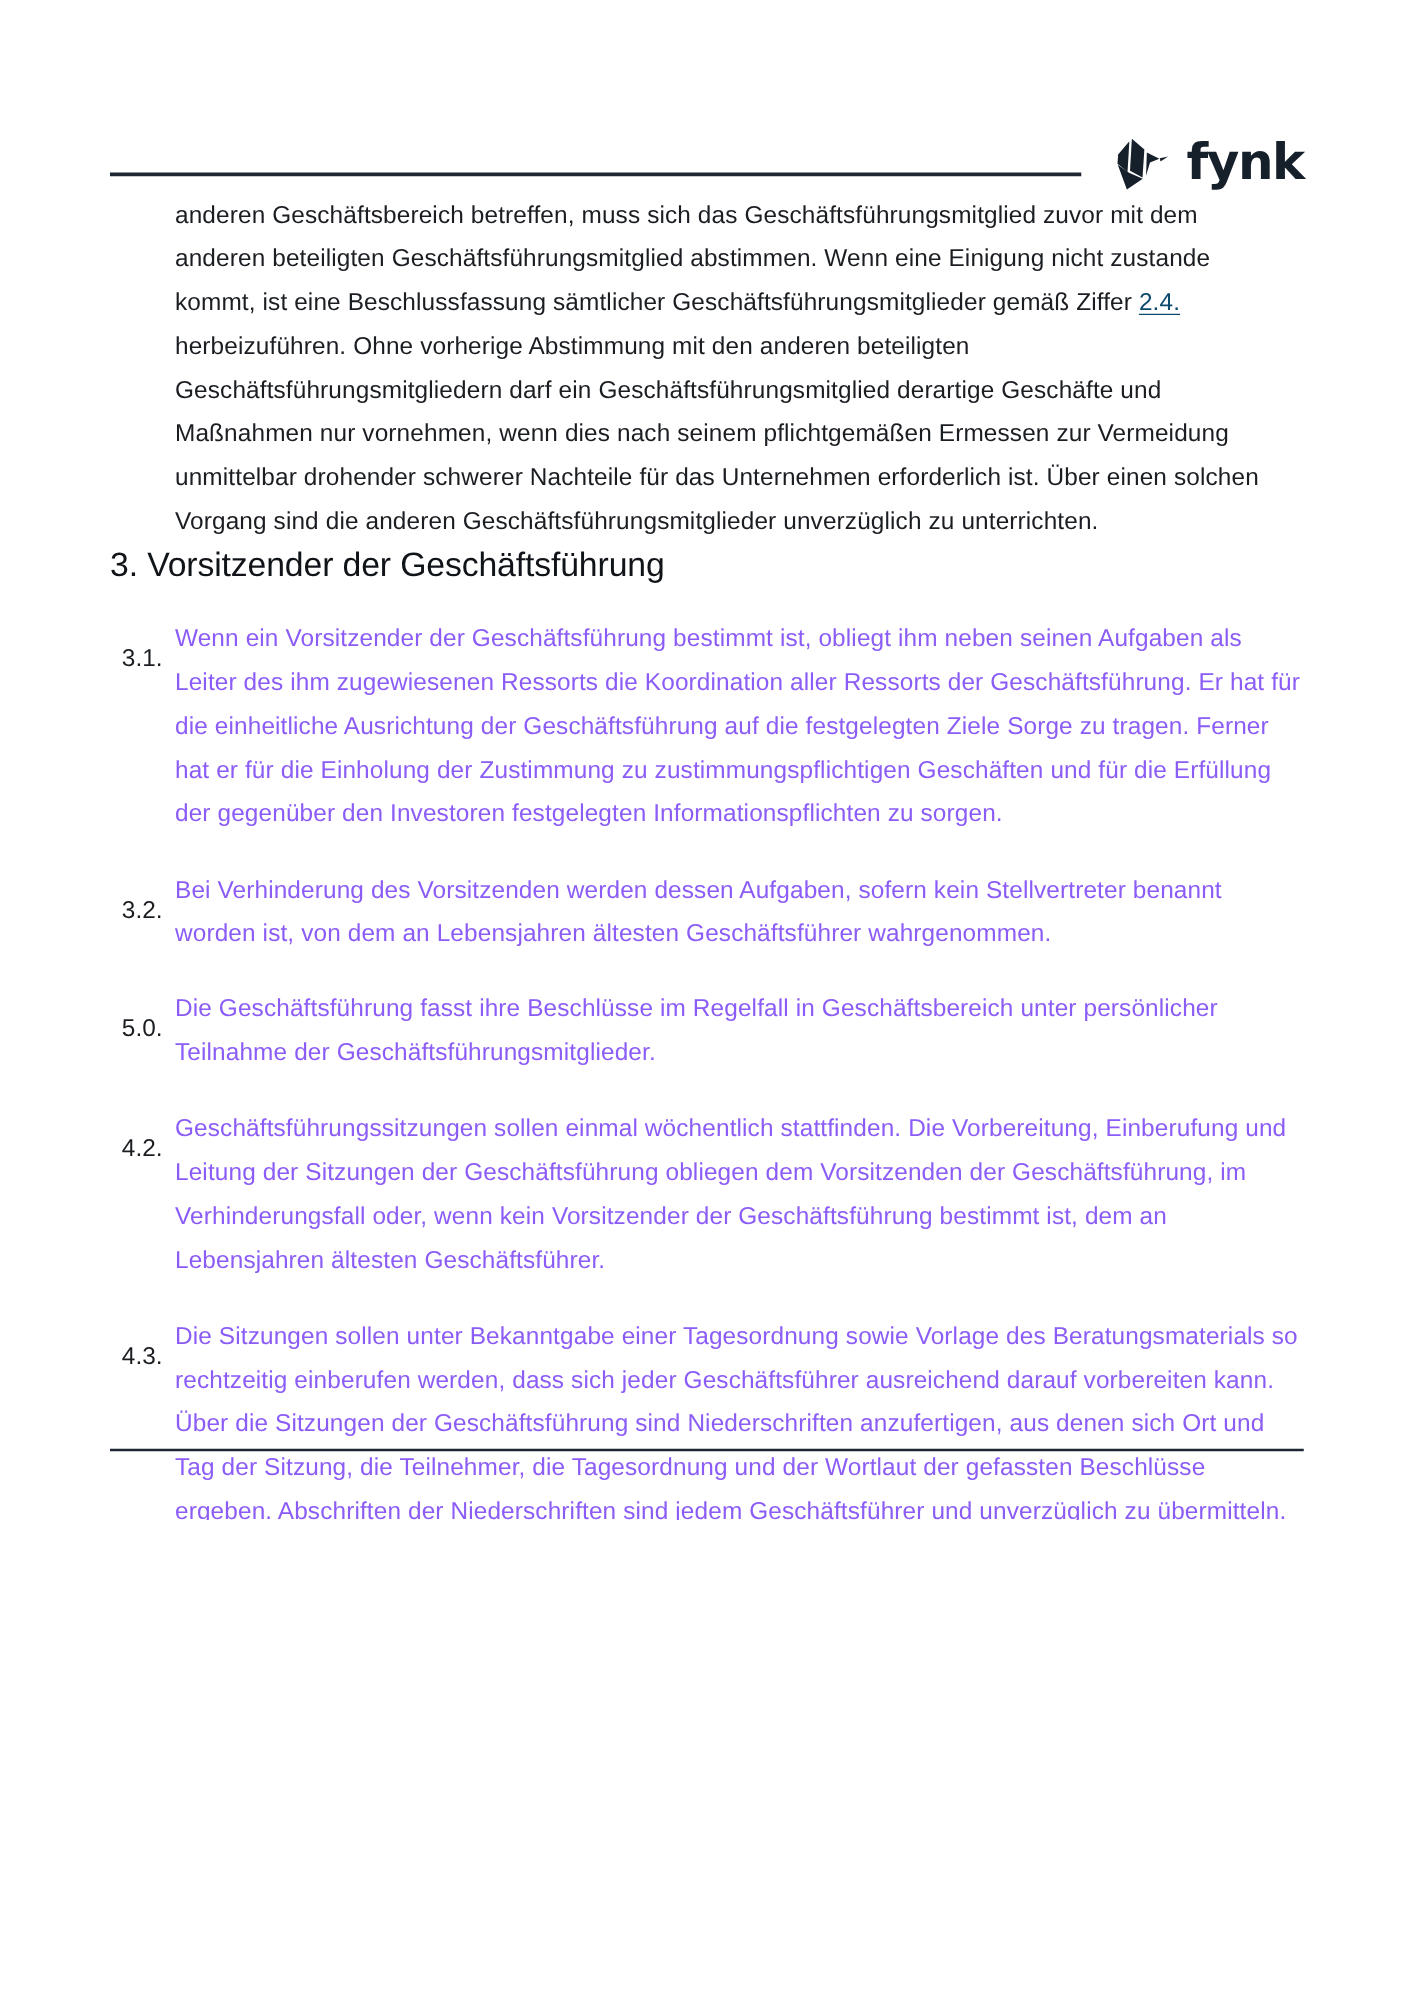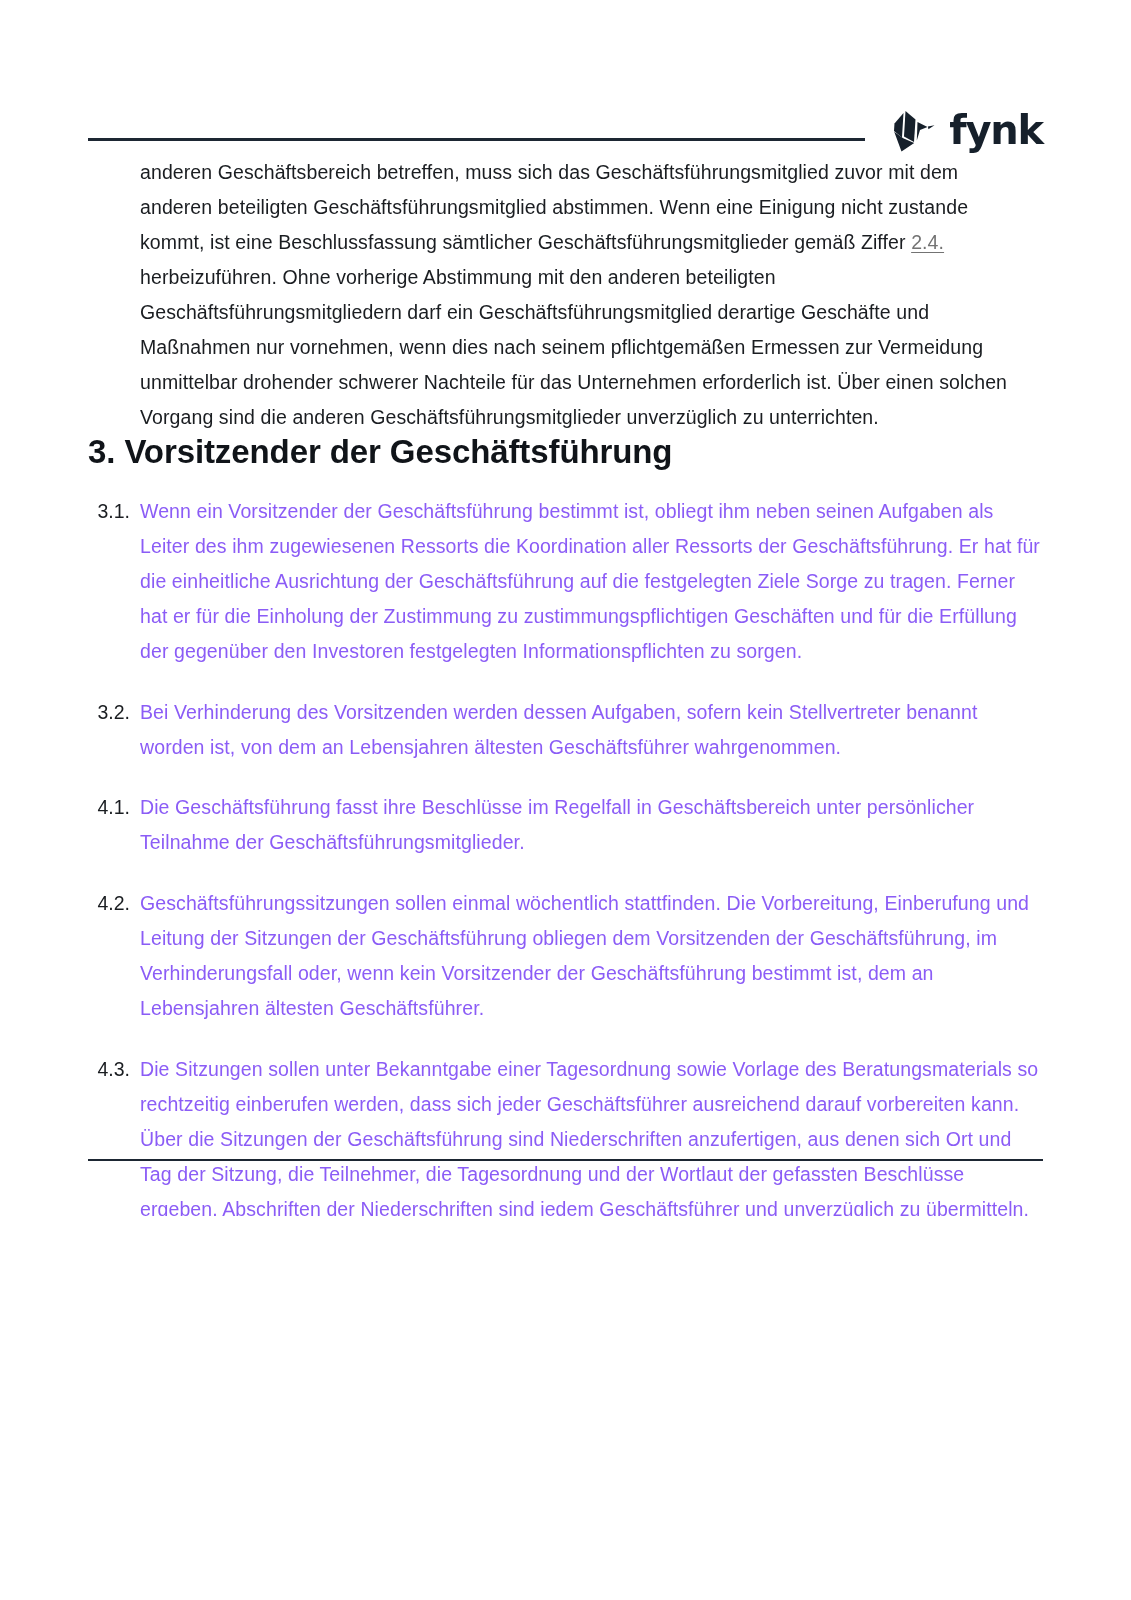--- a/index.html
+++ b/index.html
@@ -74,29 +74,29 @@
     color: #1a1d21;
     letter-spacing: 0.1px;
     text-align: left;
   }
   .lead-para {
     padding-left: 52px;
     padding-right: 10px;
   }
 
   a.ref-link {
-    color: #737373;
+    color: #0c4a6e;
     text-decoration: underline;
     text-underline-offset: 3px;
   }
 
   h2.section-heading {
     margin: 0;
-    font-size: 33px;
-    font-weight: 700;
+    font-size: 27px;
+    font-weight: 400;
     color: #101419;
     letter-spacing: -0.1px;
     line-height: 34px;
   }
   .h-gap-top-1 { margin-top: 46px; }
   .h-gap-top-2 { margin-top: 54px; }
 
   ol.clause-list {
     list-style: none;
     margin: 0;
@@ -106,21 +106,21 @@
     position: relative;
     padding-left: 52px;
     margin-top: 26px;
   }
   ol.clause-list > li:first-child {
     margin-top: 25px;
   }
   .clause-num {
     position: absolute;
     left: 0;
-    top: 0;
+    top: 16px;
     width: 42px;
     text-align: right;
     font-size: 19.5px;
     line-height: 35px;
     color: #1a1d21;
   }
   .clause-text {
     display: block;
     font-size: 19.5px;
     line-height: 35px;
@@ -184,21 +184,21 @@
         <span class="clause-text">Wenn ein Vorsitzender der Geschäftsführung bestimmt ist, obliegt ihm neben seinen Aufgaben als Leiter des ihm zugewiesenen Ressorts die Koordination aller Ressorts der Geschäftsführung. Er hat für die einheitliche Ausrichtung der Geschäftsführung auf die festgelegten Ziele Sorge zu tragen. Ferner hat er für die Einholung der Zustimmung zu zustimmungspflichtigen Geschäften und für die Erfüllung der gegenüber den Investoren festgelegten Informationspflichten zu sorgen.</span>
       </li>
       <li>
         <span class="clause-num">3.2.</span>
         <span class="clause-text">Bei Verhinderung des Vorsitzenden werden dessen Aufgaben, sofern kein Stellvertreter benannt worden ist, von dem an Lebensjahren ältesten Geschäftsführer wahrgenommen.</span>
       </li>
     </ol>
 
     <ol class="clause-list">
       <li>
-        <span class="clause-num">4.1.</span>
+        <span class="clause-num">5.0.</span>
         <span class="clause-text">Die Geschäftsführung fasst ihre Beschlüsse im Regelfall in Geschäftsbereich unter persönlicher Teilnahme der Geschäftsführungsmitglieder.</span>
       </li>
       <li>
         <span class="clause-num">4.2.</span>
         <span class="clause-text">Geschäftsführungssitzungen sollen einmal wöchentlich stattfinden. Die Vorbereitung, Einberufung und Leitung der Sitzungen der Geschäftsführung obliegen dem Vorsitzenden der Geschäftsführung, im Verhinderungsfall oder, wenn kein Vorsitzender der Geschäftsführung bestimmt ist, dem an Lebensjahren ältesten Geschäftsführer.</span>
       </li>
       <li>
         <span class="clause-num">4.3.</span>
         <span class="clause-text">Die Sitzungen sollen unter Bekanntgabe einer Tagesordnung sowie Vorlage des Beratungsmaterials so rechtzeitig einberufen werden, dass sich jeder Geschäftsführer ausreichend darauf vorbereiten kann. Über die Sitzungen der Geschäftsführung sind Niederschriften anzufertigen, aus denen sich Ort und Tag der Sitzung, die Teilnehmer, die Tagesordnung und der Wortlaut der gefassten Beschlüsse ergeben. Abschriften der Niederschriften sind jedem Geschäftsführer und unverzüglich zu übermitteln. Die</span>
       </li>

